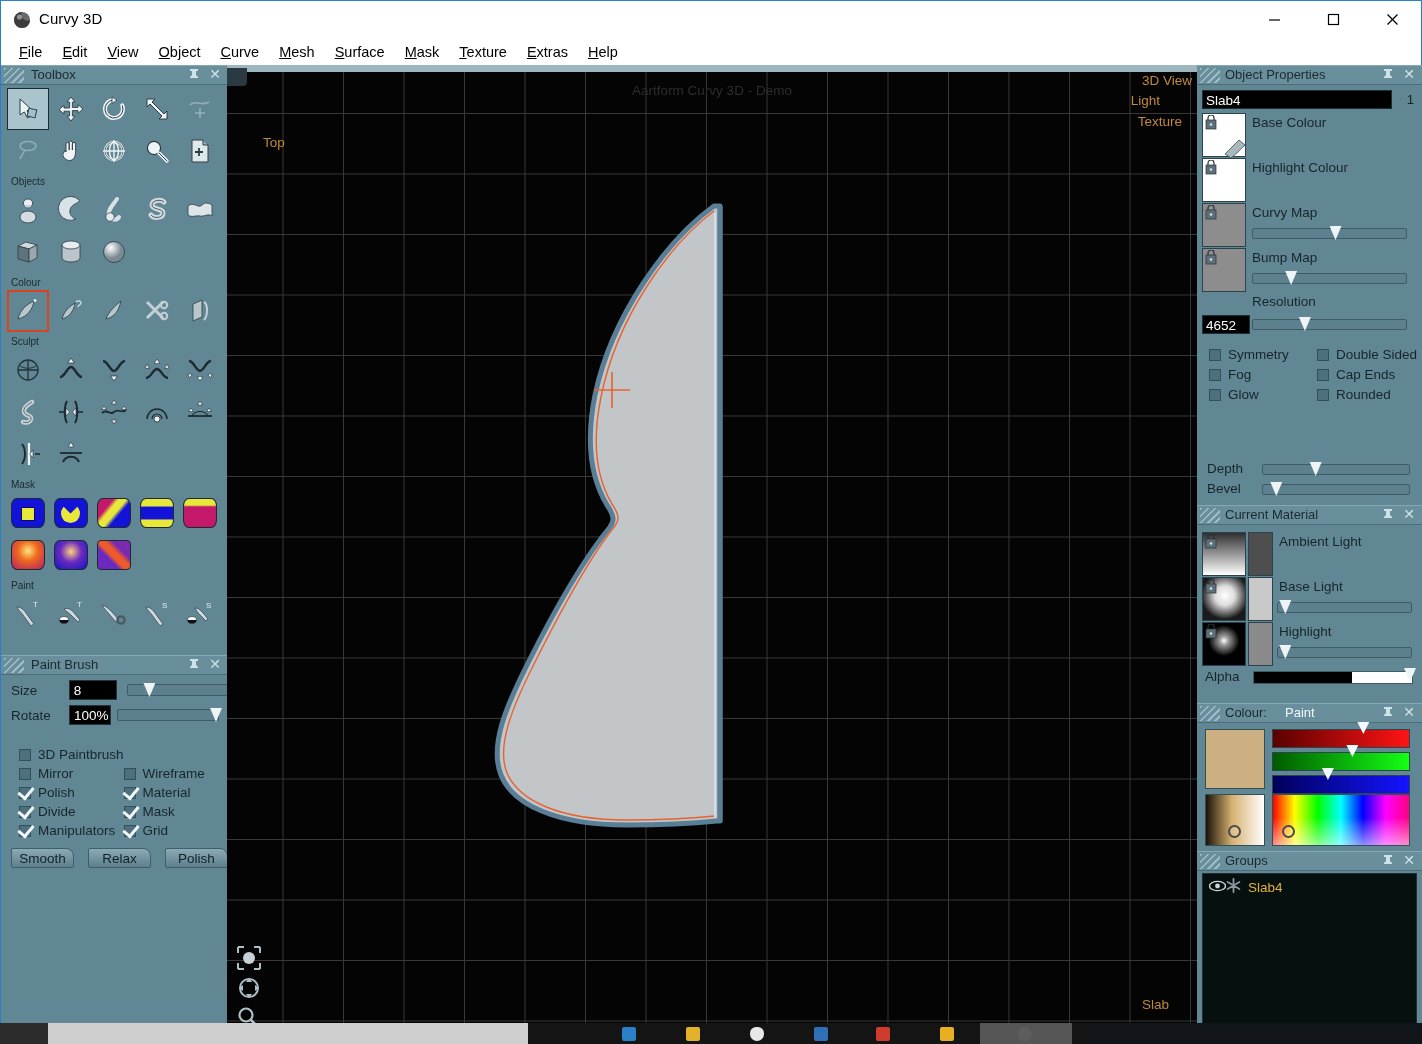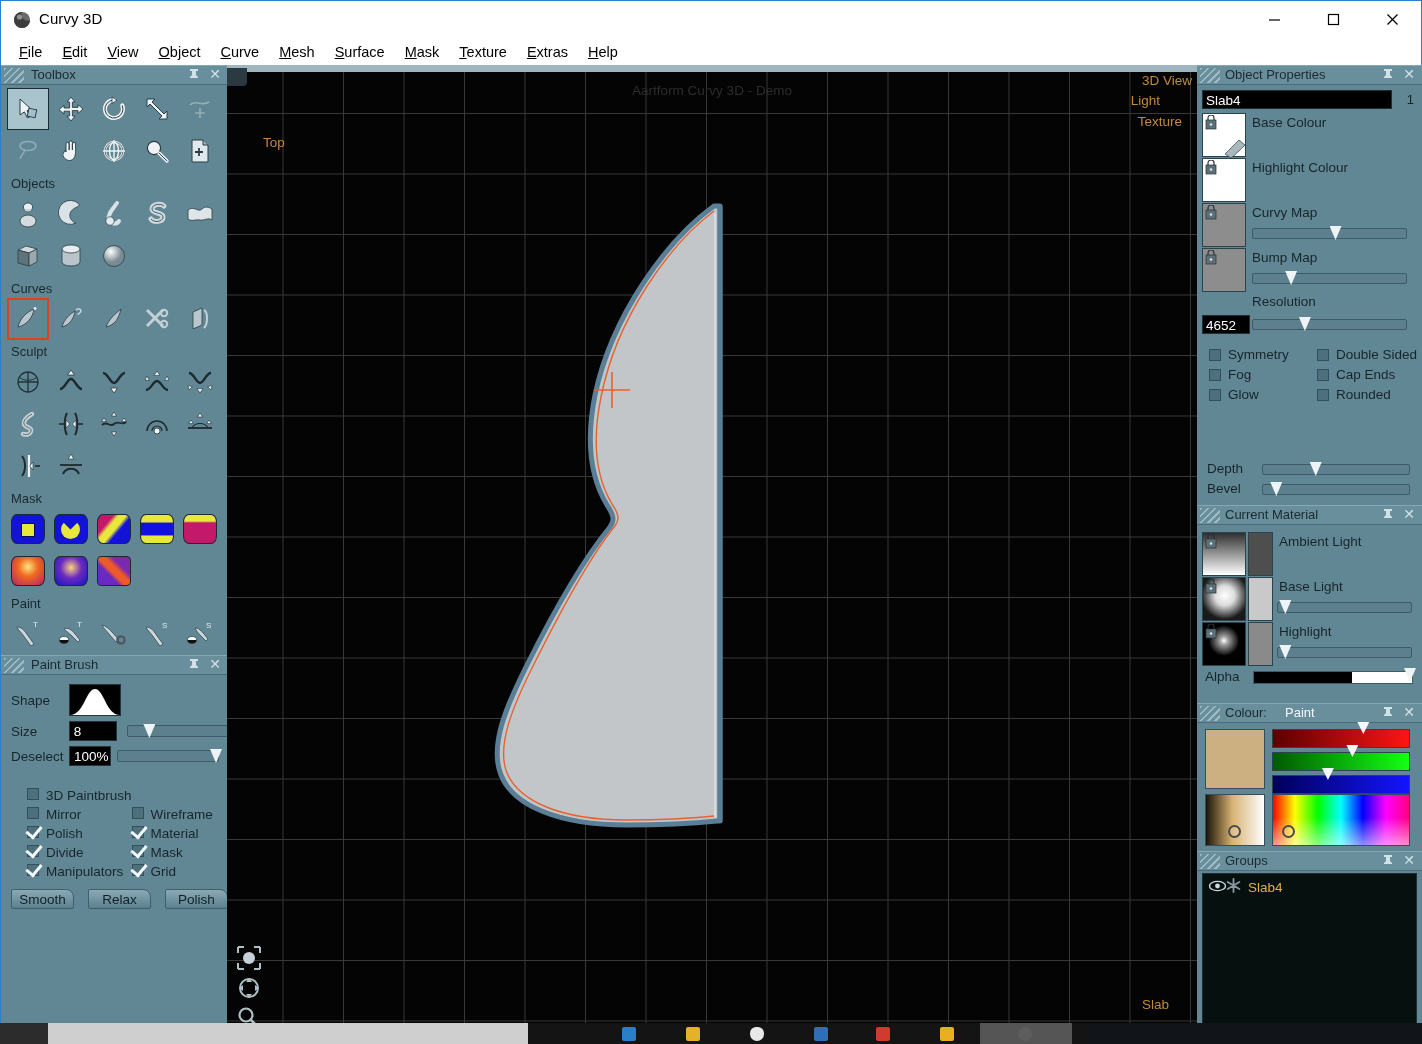--- a/index.html
+++ b/index.html
@@ -70,21 +70,21 @@
   .pin-icon {
     position:absolute; right:26px; top:1px; width:16px; height:16px;
     color:#cfe2e8; font-size:13px; line-height:16px; text-align:center;
   }
   .close-icon {
     position:absolute; right:5px; top:0px; width:16px; height:16px;
     color:#cfe2e8; font-size:14px; line-height:16px; text-align:center;
   }
 
   .section-label {
-    font-size:13px; color:#19282e; margin:4px 0 2px 10px;
+    font-size:10px; color:#19282e; margin:4px 0 2px 10px;
   }
 
   .icon-row { display:flex; padding-left:6px; }
   .tool-icon {
     width:42px; height:42px; margin-right:1px; display:flex;
     align-items:center; justify-content:center; position:relative;
   }
   .tool-icon svg { display:block; }
   .tool-icon.selected {
     background:#a9c4cd; border:1px solid #1c2c33;
@@ -113,21 +113,21 @@
     height:12px; background:#5c808e; border:1px solid #3e5b66;
     border-radius:2px; position:relative;
   }
   .slider .thumb {
     position:absolute; top:-2px; width:12px; height:14px;
     background:#eef4f6;
     clip-path: polygon(0 0, 100% 0, 50% 100%);
   }
 
   .cbrow { display:flex; margin-left:18px; margin-top:4px; font-size:13.5px; color:#17262c;}
-  .cb { display:flex; width:110px;margin-left:8px; }
+  .cb { display:flex; align-items:center; width:110px; }
   .cbbox {
     width:12px; height:12px; background:#4e707c; border:1px solid #30505b;
     margin-right:7px; position:relative;
   }
   .cbbox.checked::after {
     content:""; position:absolute; left:1px; top:-4px; width:7px; height:12px;
     border:solid #f2f7f9; border-width:0 3px 3px 0; transform:rotate(40deg);
   }
 
   .btn3 {
@@ -466,21 +466,21 @@
                   <radialGradient id="sphg" cx="35%" cy="30%">
                     <stop offset="0" stop-color="#ffffff"></stop>
                     <stop offset="1" stop-color="#7b8b93"></stop>
                   </radialGradient>
                 </defs>
                 <circle cx="15" cy="15" r="10.5" fill="url(#sphg)" stroke="#2b3c44" stroke-width=".8"></circle>
               </svg>
           </div>
         </div>
 
-        <div class="section-label">Curves</div>
+        <div class="section-label">Colour</div>
 
         <div class="icon-row">
           <div class="tool-icon hl-red">
             <svg width="28" height="28" viewBox="0 0 28 28">
                 <path d="M4 22c2-9 9-15 16-18-1 8-7 16-16 18z" fill="#b9c6cc" stroke="#2b3c44" stroke-width=".8"></path>
                 <path d="M20 3l1.5 1.5M21 2v3M19.5 3.5h3" stroke="#e9f1f4" stroke-width="1.4"></path>
               </svg>
           </div>
           <div class="tool-icon">
             <svg width="28" height="28" viewBox="0 0 28 28">
@@ -689,39 +689,31 @@
           <div class="grip"></div>
           <div class="panel-title">Paint Brush</div>
           <div class="pin-icon">
             <svg width="14" height="14" viewBox="0 0 14 14">
                 <path d="M3 2h8v2H9v4l2 2v1H3v-1l2-2V4H3z" fill="#cfe2e8"></path>
               </svg>
           </div>
           <div class="close-icon">✕</div>
         </div>
 
-        <div class="pb-row" style="margin-top:9px;">
-          <div class="pb-label">Shape</div>
-          <div class="pb-shape">
-            <svg width="50" height="30" viewBox="0 0 50 30">
-                <path d="M0 30 C14 30 16 4 25 4 C34 4 36 30 50 30 Z" fill="#ffffff"></path>
-              </svg>
-          </div>
-        </div>
 
         <div class="pb-row" style="margin-top:5px;">
           <div class="pb-label">Size</div>
           <div class="pb-field" style="width:48px;">8</div>
           <div class="slider" style="width:102px; margin-left:10px;">
             <div class="thumb" style="left:16%;"></div>
           </div>
         </div>
 
         <div class="pb-row" style="margin-top:5px;">
-          <div class="pb-label">Deselect</div>
+          <div class="pb-label">Rotate</div>
           <div class="pb-field" style="width:42px;">100%</div>
           <div class="slider" style="width:102px; margin-left:6px;">
             <div class="thumb" style="left:92%;"></div>
           </div>
         </div>
 
         <div style="margin-top:22px;">
           <div class="cbrow">
             <div class="cb" style="width:200px;">
               <span class="cbbox"></span>

